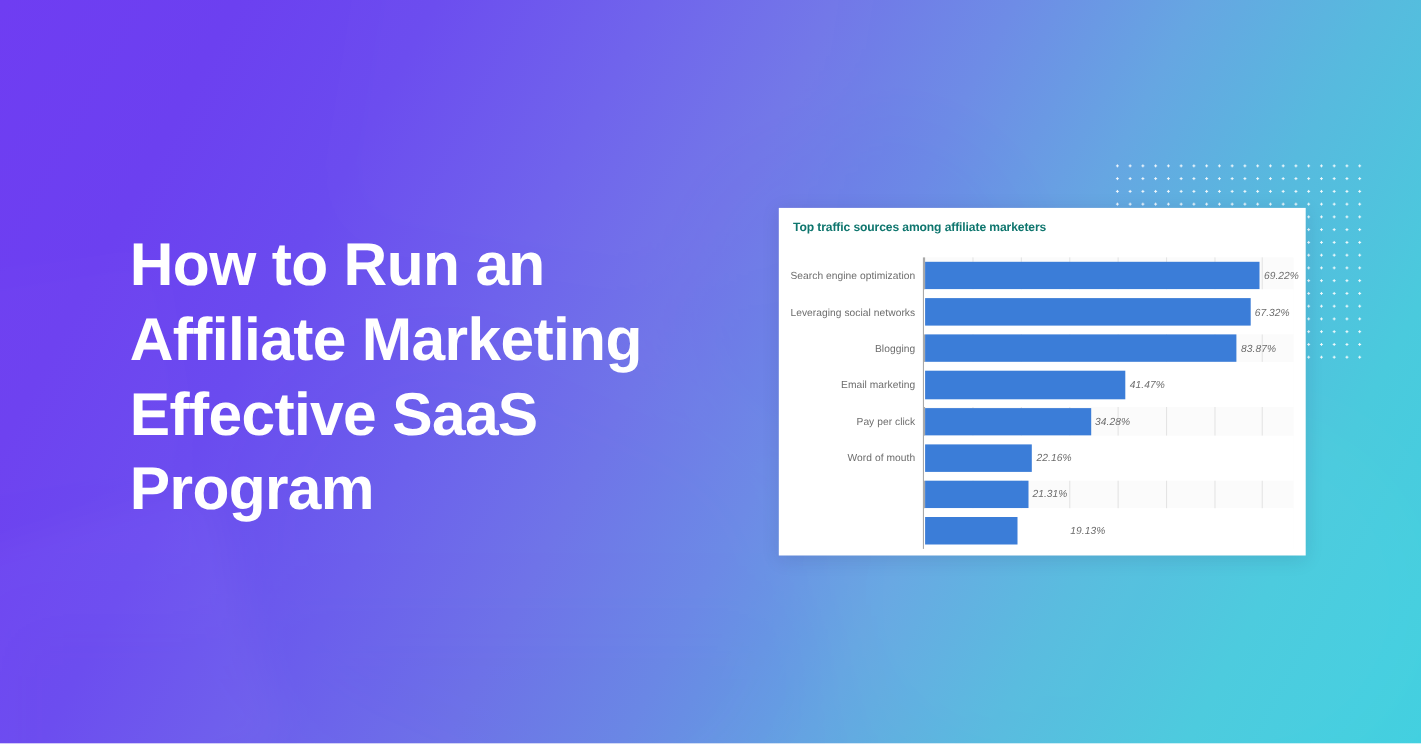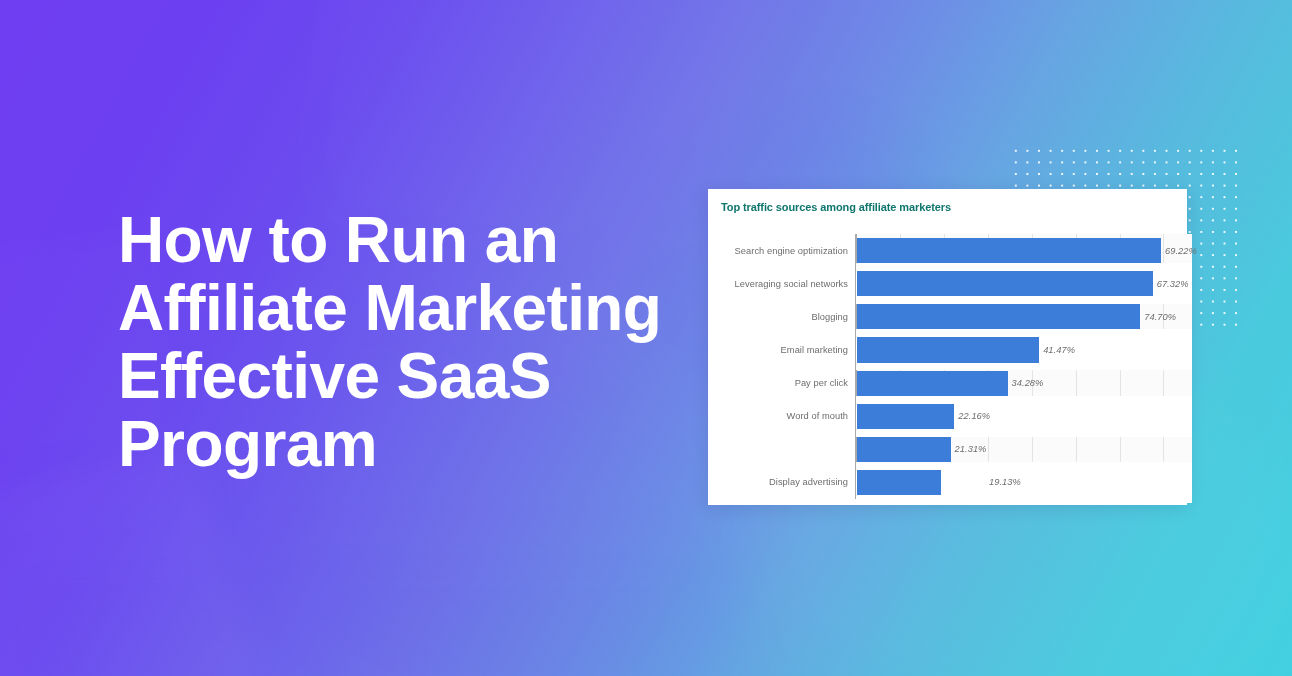--- a/index.html
+++ b/index.html
@@ -49,21 +49,21 @@
   .gh-arm      { left:210px;  top:330px;  width:520px; height:380px; transform:rotate(24deg);  background:rgba(60,30,110,.10); border-radius:180px; filter:blur(34px); }
   .gh-desk     { left:0;      top:560px;  width:760px; height:170px; background:rgba(40,20,90,.10); border-radius:0; filter:blur(30px); }
   .gh-glow     { left:760px;  top:380px;  width:540px; height:330px; background:rgba(255,255,255,.10); border-radius:200px; filter:blur(40px); }
 
   
   .headline {
     position:absolute;
     left:118px; top:206px;
     width:620px;
     color:#fff;
-    font-size:64px;
+    font-size:55px;
     font-weight:bold;
     line-height:68px;
     letter-spacing:-0.6px;
   }
   .headline .ln { display:block; white-space:nowrap; }
 
   
   .dot-grid {
     position:absolute;
     left:1010px; top:145px;
@@ -89,21 +89,21 @@
     font-size:11px;
     font-weight:bold;
     color:#0f766e;
     letter-spacing:-0.1px;
     white-space:nowrap;
   }
 
   
   .plot {
     position:absolute;
-    left:16px; top:45px;
+    left:0; top:45px;
     width:479px; height:265px;
   }
 
   .plot-bg {
     position:absolute;
     left:132px; top:0;
     width:336px; height:265px;
     background:#fbfbfb;
   }
 
@@ -217,21 +217,21 @@
             <div class="bar-value" style="left: 441.025px; height: 33.125px;">69.22%</div>
           </div>
           <div class="row stripe" style="top: 33.125px; height: 33.125px;">
             <div class="row-label" style="height: 33.125px;">Leveraging social networks</div>
             <div class="bar" style="width: 295.68px; height: 25.125px; top: 4px; background: rgb(59, 125, 216);"></div>
             <div class="bar-value" style="left: 432.68px; height: 33.125px;">67.32%</div>
           </div>
           <div class="row" style="top: 66.25px; height: 33.125px;">
             <div class="row-label" style="height: 33.125px;">Blogging</div>
             <div class="bar" style="width: 283.206px; height: 25.125px; top: 4px; background: rgb(59, 125, 216);"></div>
-            <div class="bar-value" style="left: 420.206px; height: 33.125px;">74.70%</div>
+            <div class="bar-value" style="left: 420.206px; height: 33.125px;">83.87%</div>
           </div>
           <div class="row stripe" style="top: 99.375px; height: 33.125px;">
             <div class="row-label" style="height: 33.125px;">Email marketing</div>
             <div class="bar" style="width: 182.143px; height: 25.125px; top: 4px; background: rgb(59, 125, 216);"></div>
             <div class="bar-value" style="left: 319.143px; height: 33.125px;">41.47%</div>
           </div>
           <div class="row" style="top: 132.5px; height: 33.125px;">
             <div class="row-label" style="height: 33.125px;">Pay per click</div>
             <div class="bar" style="width: 150.563px; height: 25.125px; top: 4px; background: rgb(59, 125, 216);"></div>
             <div class="bar-value" style="left: 287.563px; height: 33.125px;">34.28%</div>
@@ -239,21 +239,20 @@
           <div class="row stripe" style="top: 165.625px; height: 33.125px;">
             <div class="row-label" style="height: 33.125px;">Word of mouth</div>
             <div class="bar" style="width: 97.3302px; height: 25.125px; top: 4px; background: rgb(59, 125, 216);"></div>
             <div class="bar-value" style="left: 234.33px; height: 33.125px;">22.16%</div>
           </div>
           <div class="row" style="top: 198.75px; height: 33.125px;">
             <div class="bar" style="width: 93.5969px; height: 25.125px; top: 4px; background: rgb(59, 125, 216);"></div>
             <div class="bar-value" style="left: 230.597px; height: 33.125px;">21.31%</div>
           </div>
           <div class="row stripe" style="top: 231.875px; height: 33.125px;">
-            <div class="row-label" style="height: 33.125px;">Display advertising</div>
             <div class="bar" style="width: 84.022px; height: 25.125px; top: 4px; background: rgb(59, 125, 216);"></div>
             <div class="bar-value" style="left: 221.022px; height: 33.125px; margin-left: 44px;">19.13%</div>
           </div>
         </div>
     </div>
   </div>
 
 </div>
 
 </body></html>

